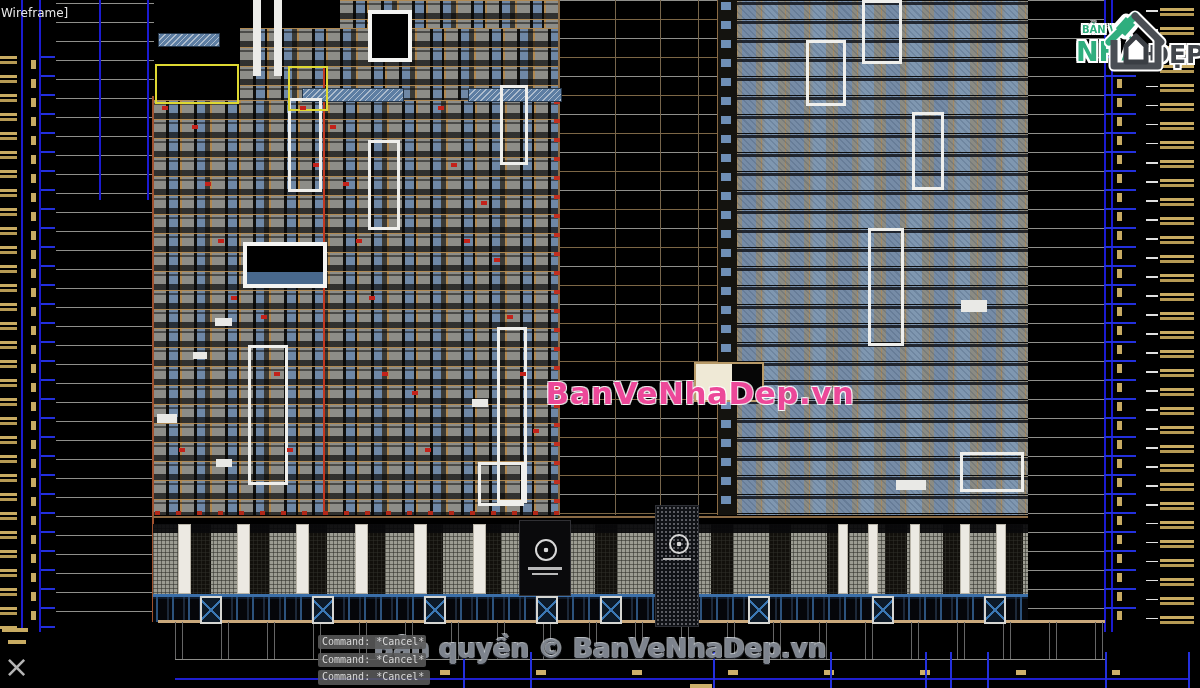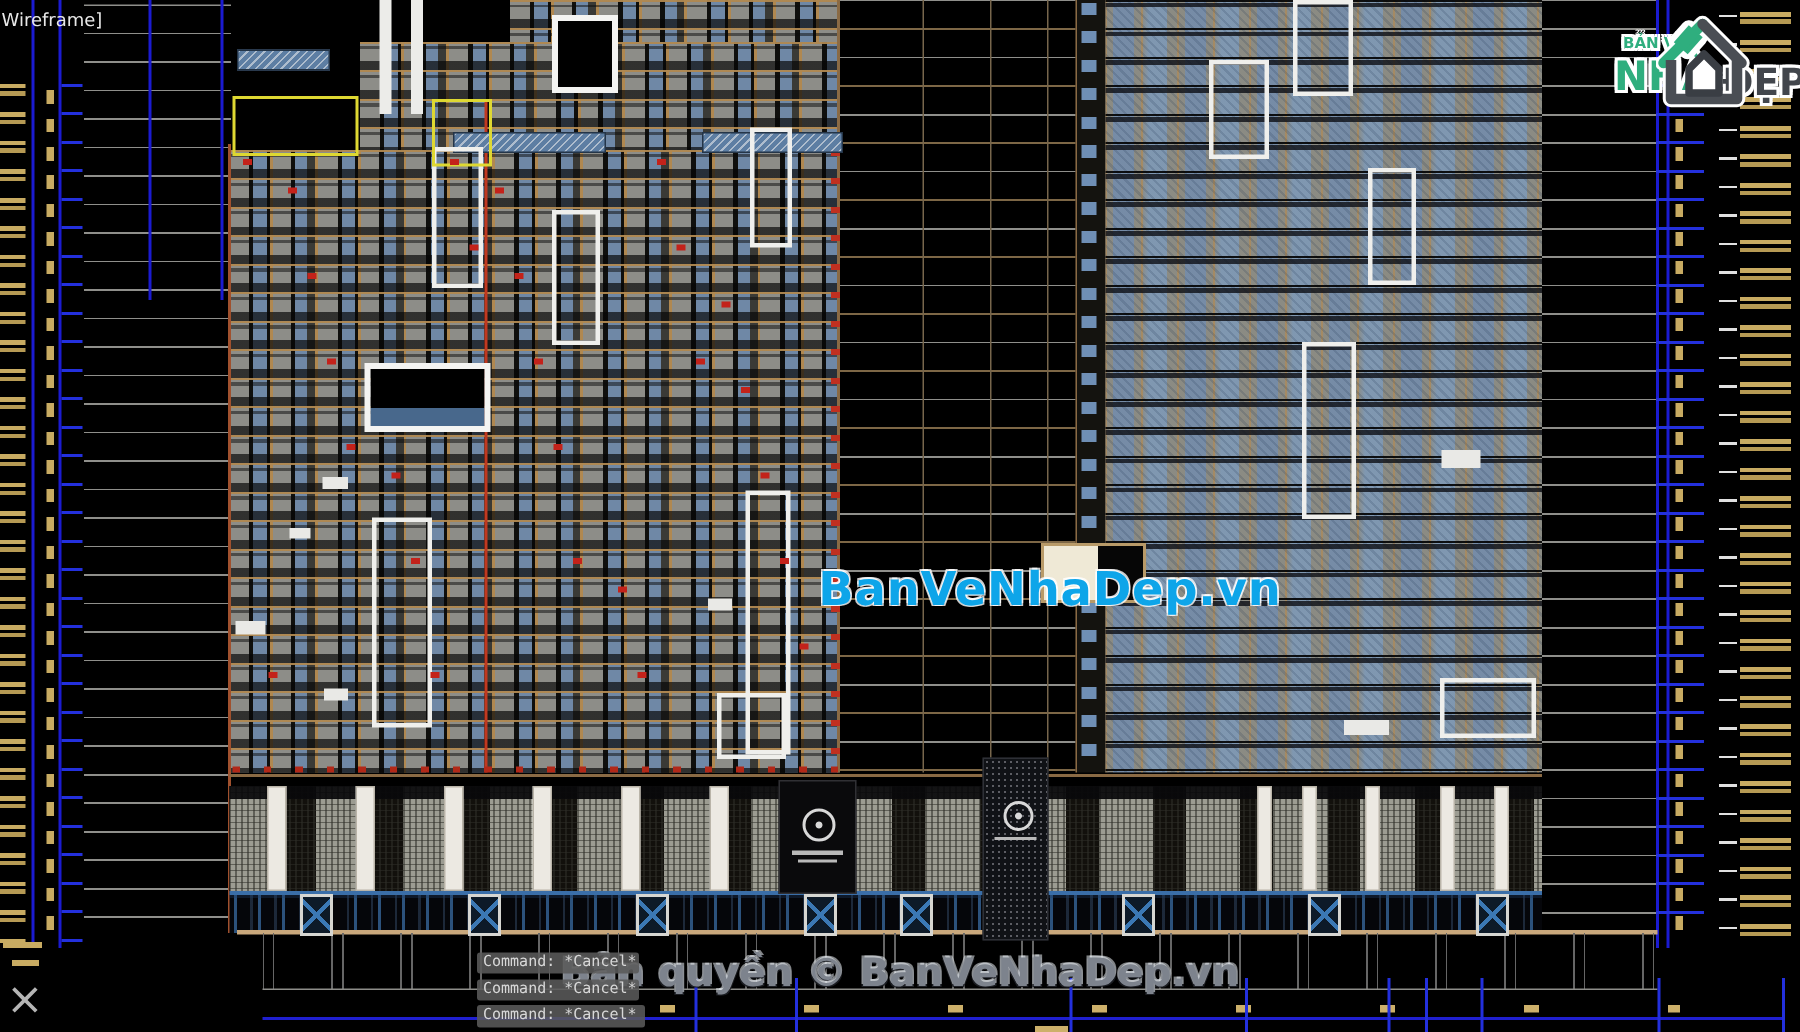--- a/index.html
+++ b/index.html
@@ -71,21 +71,21 @@
   .perf{background-color:#101216;
         background-image:radial-gradient(rgba(205,205,215,.4) .8px,transparent 1px);
         background-size:4px 4px;border:1px solid #2e3036;}
   .panel-dark{background:#0a0a0c;border:1px solid #303034;}
   .emblem{border:2px solid #d8d8d8;border-radius:50%;
           background:radial-gradient(circle,#d8d8d8 2px,transparent 2.6px);}
   .tdash{background:#b9b9b9;}
 
   
   #wf-label{color:#e8e8e8;font-size:12px;font-family:"DejaVu Sans",sans-serif;}
-  #watermark{color:#0ea5e9;font-weight:bold;font-size:31px;letter-spacing:.5px;
+  #watermark{color:#ec4899;font-weight:bold;font-size:31px;letter-spacing:.5px;
      font-family:"DejaVu Sans","Liberation Sans",sans-serif;white-space:nowrap;
      text-shadow:-1px -1px 0 rgba(255,255,255,.8),1px -1px 0 rgba(255,255,255,.8),
                  -1px 1px 0 rgba(255,255,255,.8),1px 1px 0 rgba(255,255,255,.8);z-index:50;}
   #copyright{color:#7d838d;font-weight:bold;font-size:26px;white-space:nowrap;
      font-family:"DejaVu Sans","Liberation Sans",sans-serif;
      text-shadow:-1px -1px 0 rgba(235,240,245,.55),1px -1px 0 rgba(235,240,245,.55),
                  -1px 1px 0 rgba(30,32,38,.9),1px 1px 0 rgba(30,32,38,.9);z-index:55;}
   .cmdbox{left:318px;width:104px;height:14px;background:rgba(90,90,90,.88);
      border-radius:2px;color:#d8d8d8;font-family:"DejaVu Sans Mono",monospace;
      font-size:10px;line-height:14px;padding:0 0 0 4px;white-space:nowrap;

